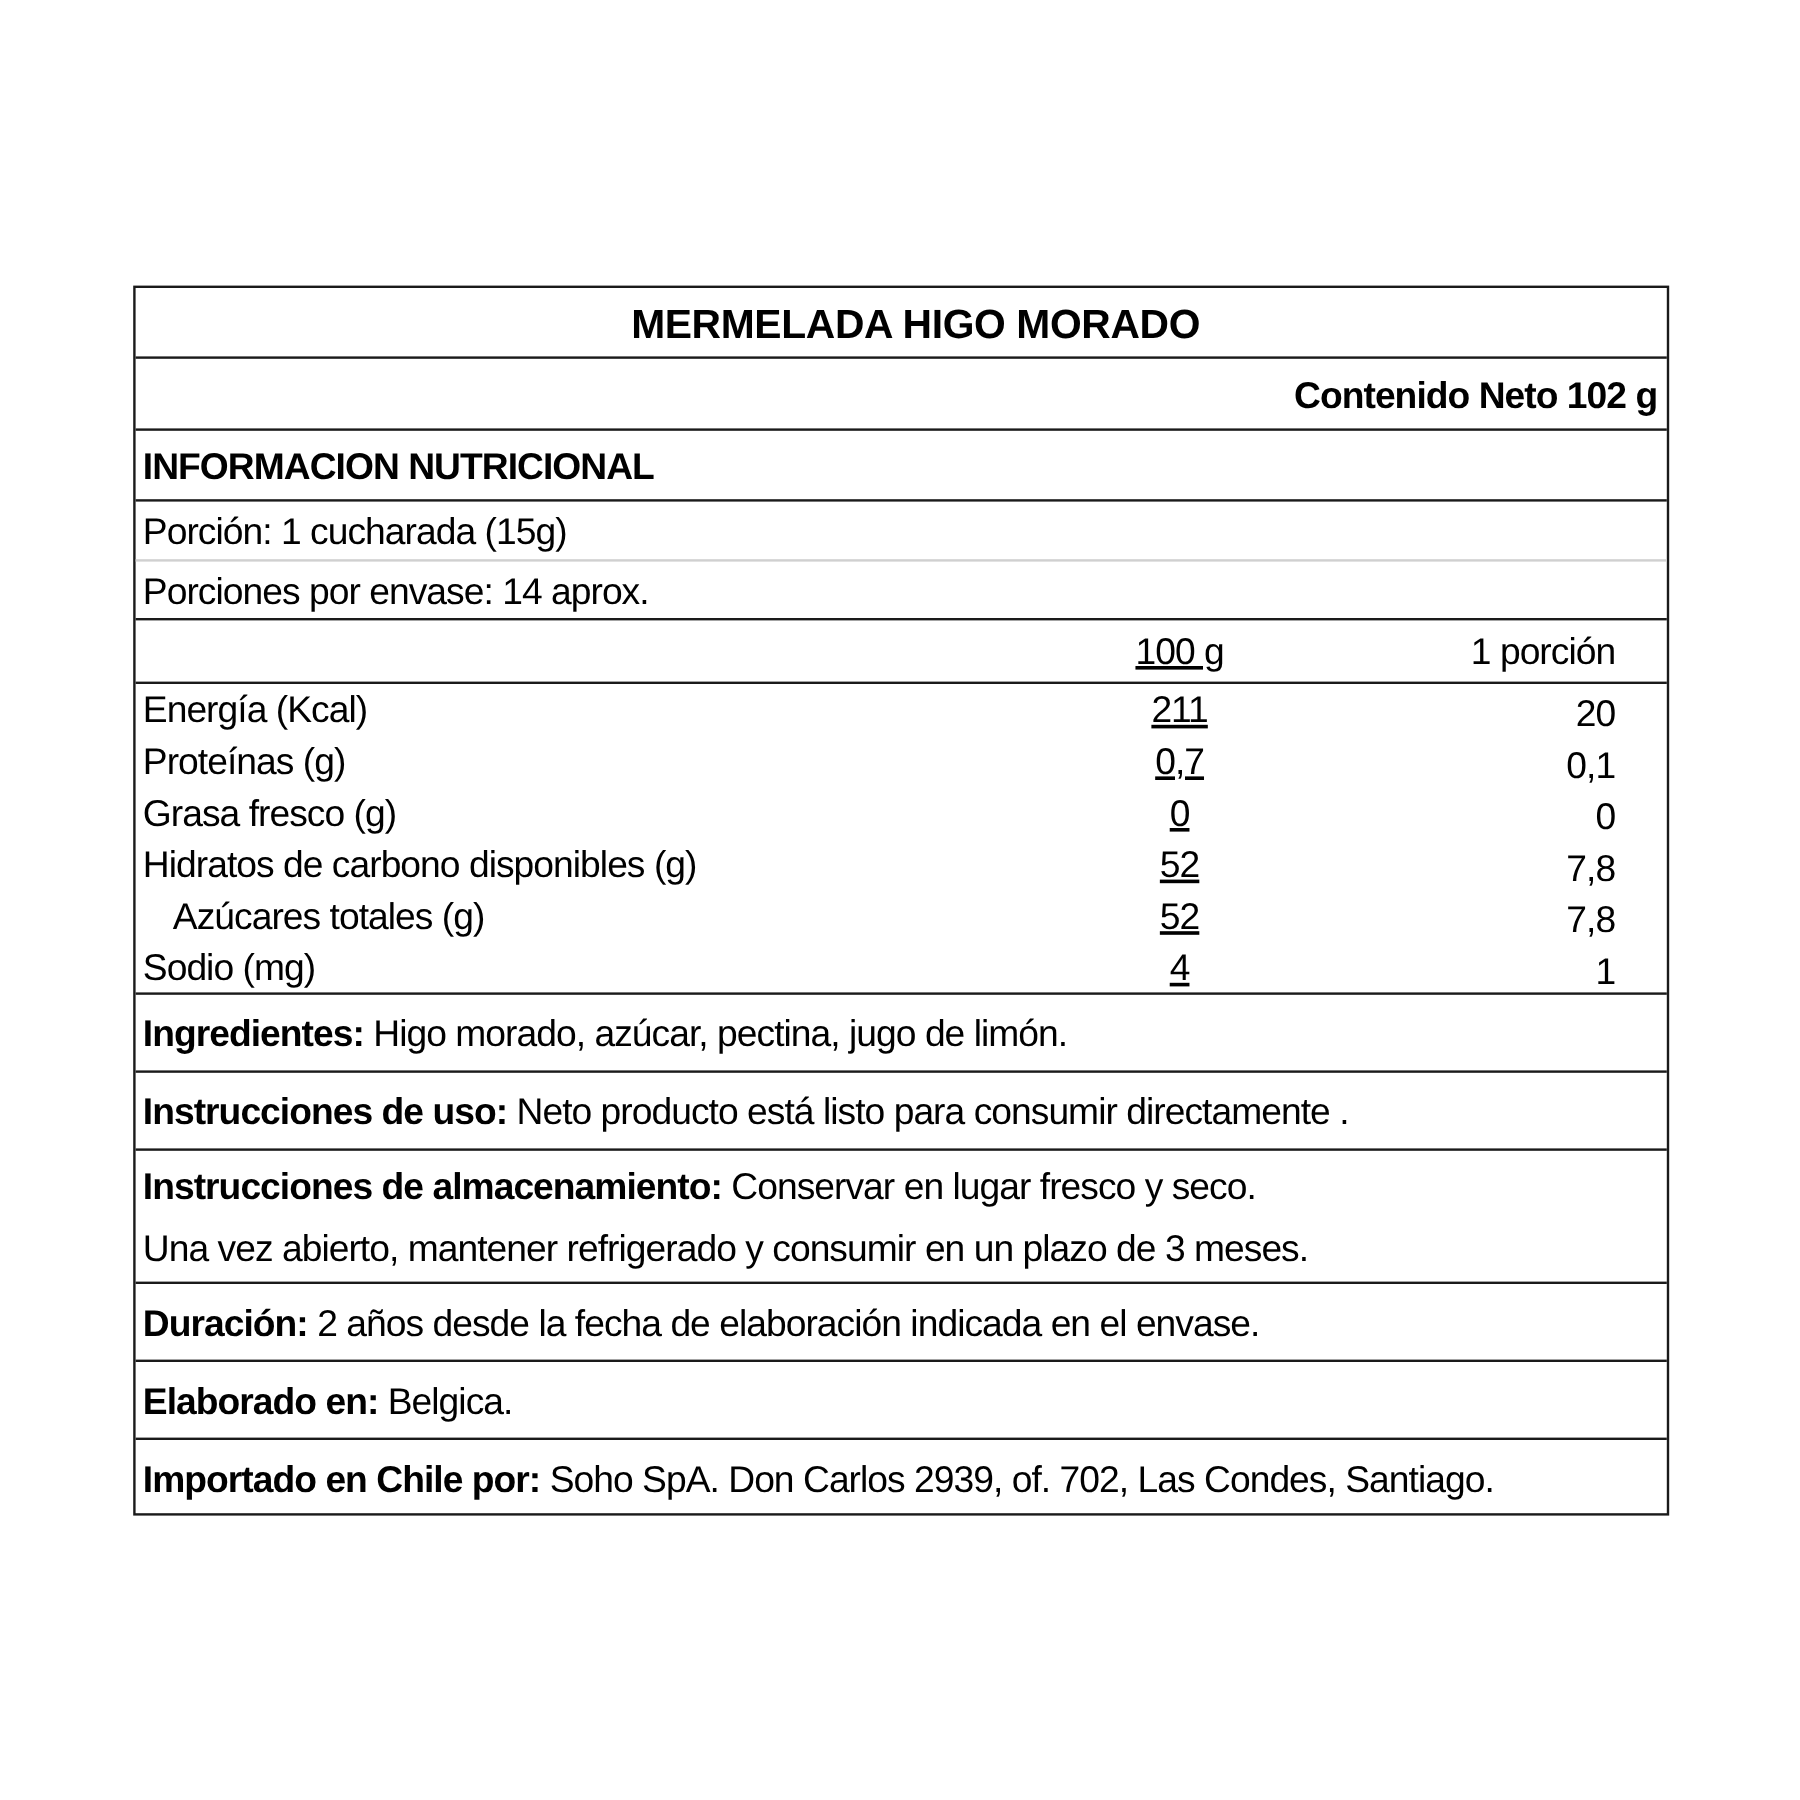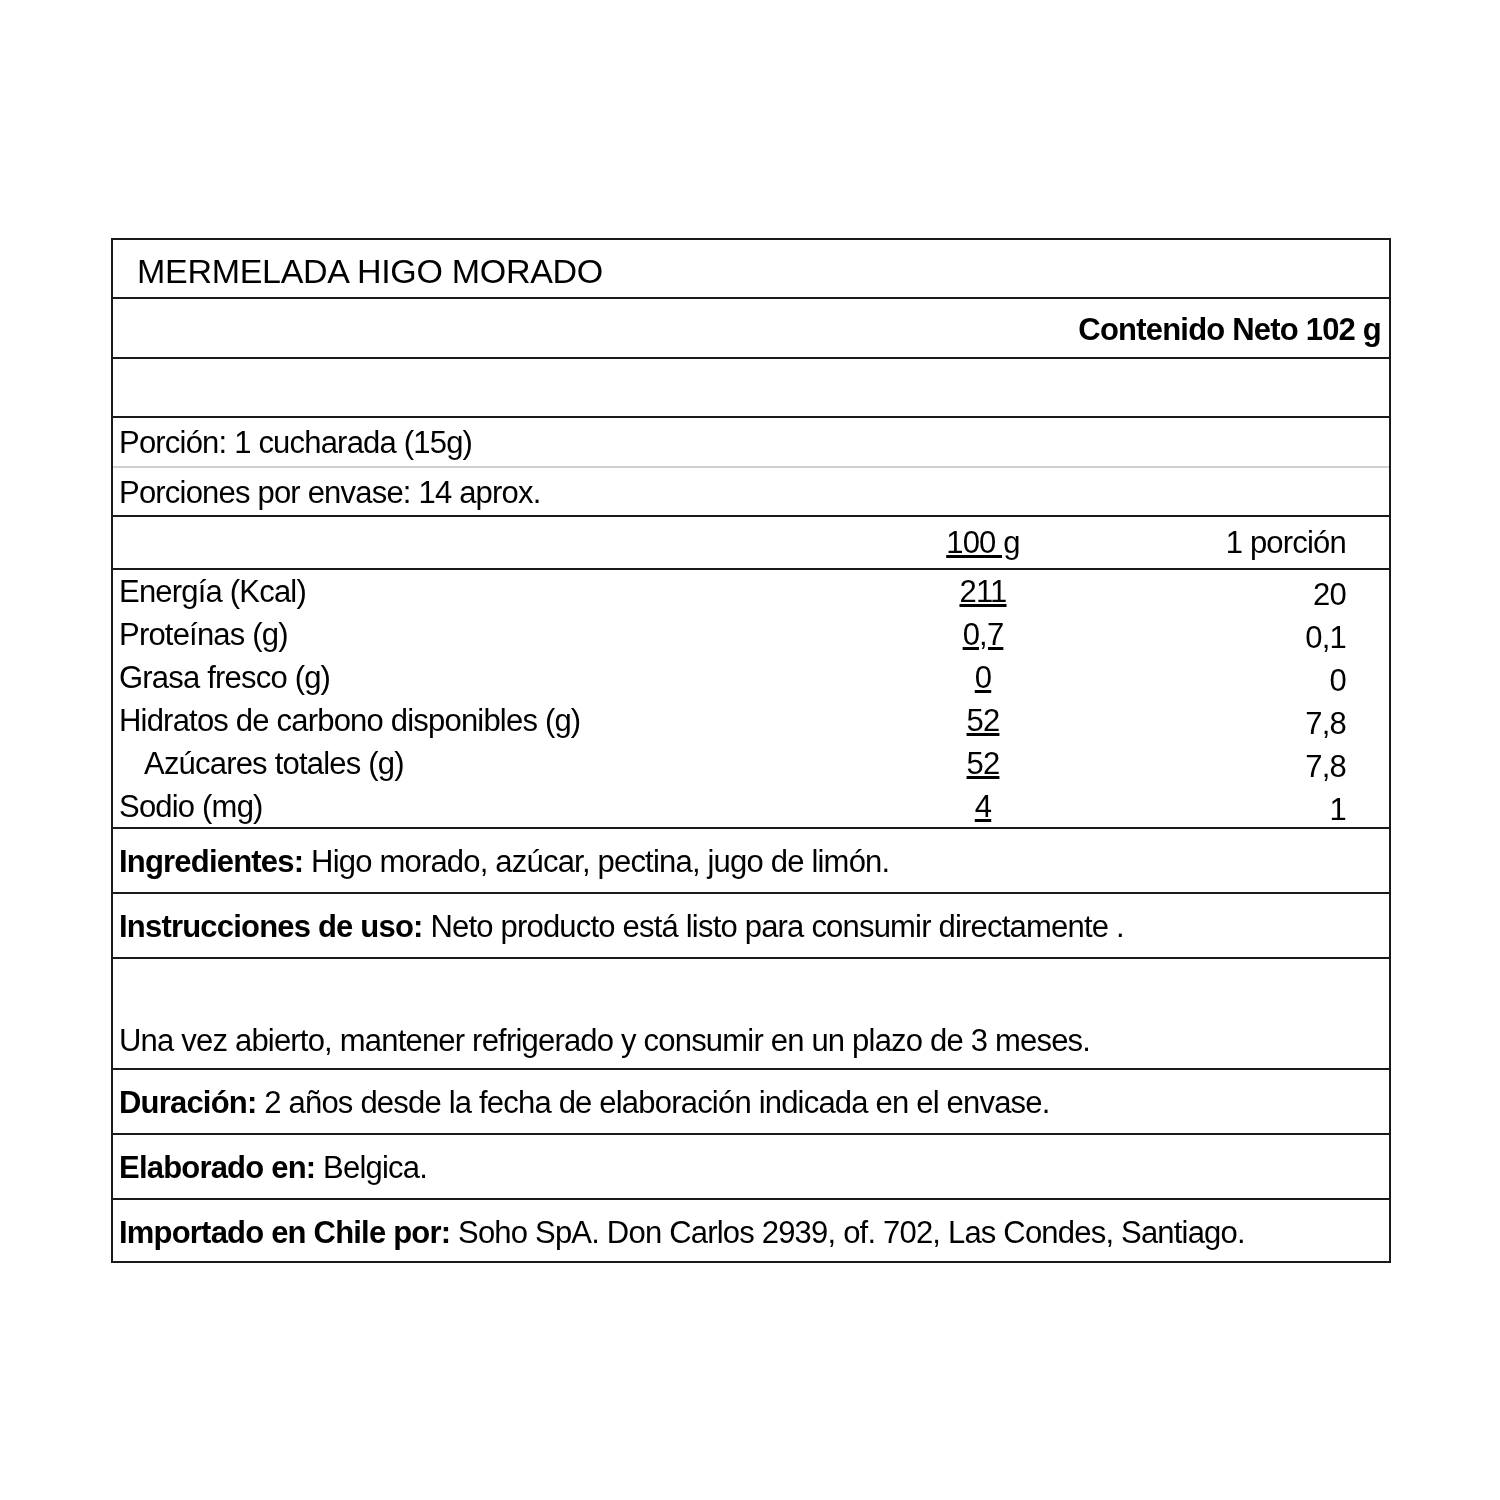--- a/index.html
+++ b/index.html
@@ -4,21 +4,21 @@
   <style>
     html, body { margin: 0; padding: 0; background: #ffffff; }
     body { width: 1500px; height: 1500px; position: relative; overflow: hidden;
            font-family: "Liberation Sans", "DejaVu Sans", sans-serif; color: #000; }
     .label { position: absolute; left: 111px; top: 238px; width: 1280px; height: 1025px;
              border: 2px solid #1a1a1a; box-sizing: border-box; }
     .hline { position: absolute; left: 0; right: 0; height: 0; border-top: 2px solid #1a1a1a; }
     .hline.light { border-top: 2px solid #d0d0d0; }
     .txt { position: absolute; white-space: nowrap; font-size: 31px; line-height: 1; letter-spacing: -0.8px; }
     .b { font-weight: bold; }
-    .title { font-size: 34px; font-weight: normal; left: 0; right: 0; text-align: left; letter-spacing: -0.3px; padding-left: 24px; }
+    .title { font-size: 34px; font-weight: bold; left: 0; right: 0; text-align: center; letter-spacing: -0.3px; padding-left: 24px; }
     .right { right: 8px; text-align: right; }
     .c1 { left: 780px; width: 180px; text-align: center; text-decoration: underline; }
     .c2 { left: 1053px; width: 180px; text-align: right; }
     .indent { padding-left: 25px; }
   </style>
 </head>
 <body>
 
 <div class="label">
 
@@ -31,20 +31,21 @@
   <div class="hline" style="top:587px"></div>
   <div class="hline" style="top:652px"></div>
   <div class="hline" style="top:717px"></div>
   <div class="hline" style="top:828px"></div>
   <div class="hline" style="top:893px"></div>
   <div class="hline" style="top:958px"></div>
 
   <div class="txt title" style="top:14px">MERMELADA HIGO MORADO</div>
   <div class="txt b right" style="top:74px">Contenido Neto 102 g</div>
 
+  <div class="txt b" style="left:6px; top:133px">INFORMACION NUTRICIONAL</div>
   <div class="txt" style="left:6px; top:187px">Porción: 1 cucharada (15g)</div>
   <div class="txt" style="left:6px; top:237px">Porciones por envase: 14 aprox.</div>
 
   <div class="txt c1" style="top:287px">100 g</div>
   <div class="txt c2" style="top:287px">1 porción</div>
 
   <div>
     <div class="txt" style="left:6px; top:336px">Energía (Kcal)</div>
     <div class="txt c1" style="top:336px">211</div>
     <div class="txt c2" style="top:339px">20</div>
@@ -74,20 +75,23 @@
     <div class="txt c1" style="top:551px">4</div>
     <div class="txt c2" style="top:554px">1</div>
   </div>
 
   <div class="txt" style="left:6px; top:606px">
     <span class="b">Ingredientes:</span><span> Higo morado, azúcar, pectina, jugo de limón.</span>
   </div>
   <div class="txt" style="left:6px; top:671px">
     <span class="b">Instrucciones de uso:</span><span> Neto producto está listo para consumir directamente .</span>
   </div>
+  <div class="txt" style="left:6px; top:733px">
+    <span class="b">Instrucciones de almacenamiento:</span><span> Conservar en lugar fresco y seco.</span>
+  </div>
   <div class="txt" style="left:6px; top:785px">Una vez abierto, mantener refrigerado y consumir en un plazo de 3 meses.</div>
   <div class="txt" style="left:6px; top:847px">
     <span class="b">Duración:</span><span> 2 años desde la fecha de elaboración indicada en el envase.</span>
   </div>
   <div class="txt" style="left:6px; top:912px">
     <span class="b">Elaborado en:</span><span> Belgica.</span>
   </div>
   <div class="txt" style="left:6px; top:977px">
     <span class="b">Importado en Chile por:</span><span> Soho SpA. Don Carlos 2939, of. 702, Las Condes, Santiago.</span>
   </div>

